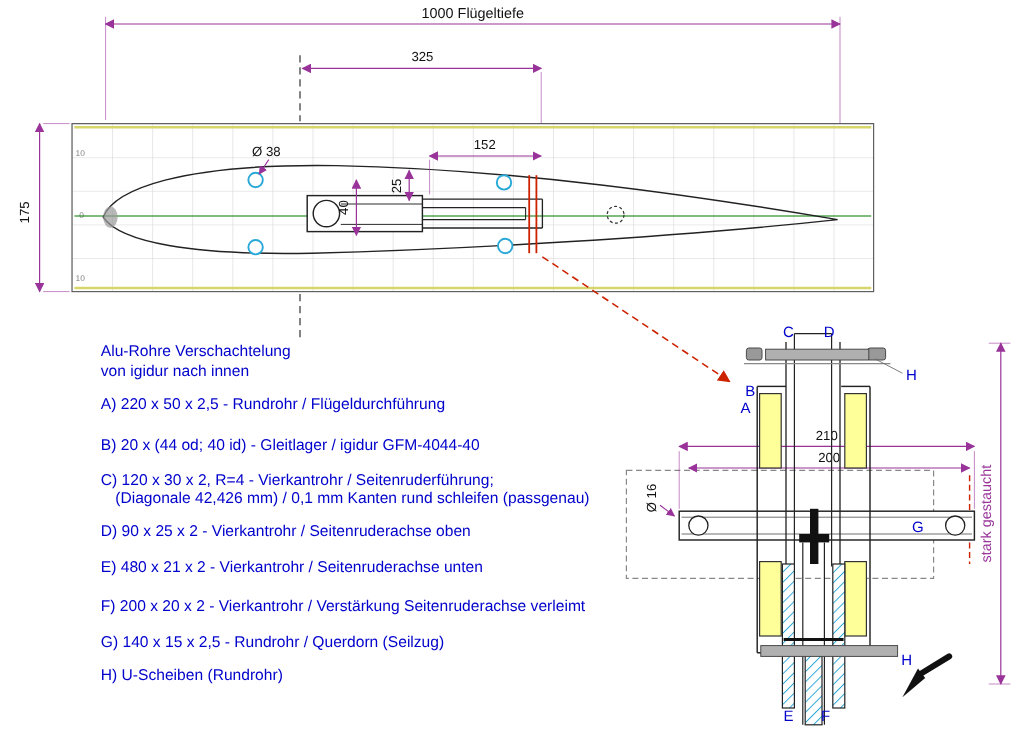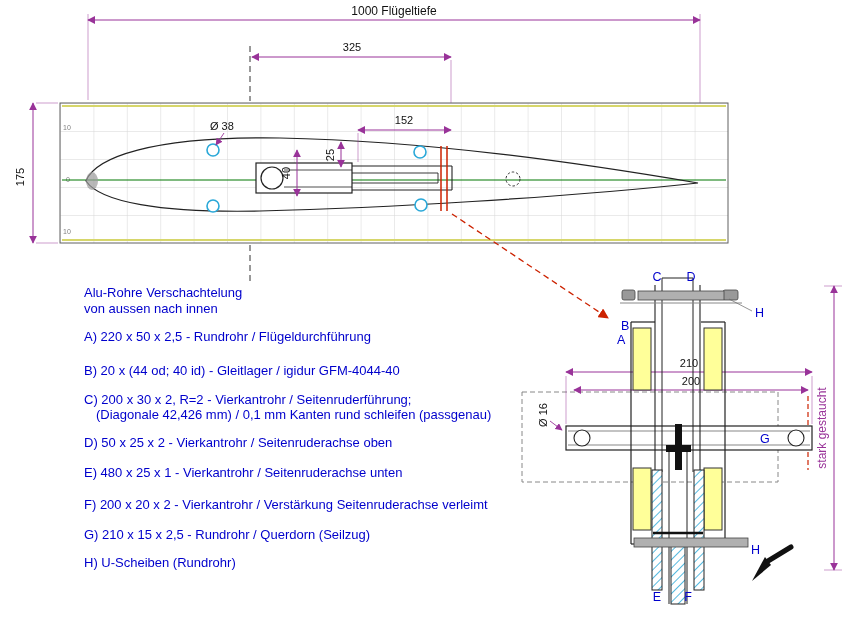--- a/index.html
+++ b/index.html
@@ -232,25 +232,25 @@
 
       <g>
         <path d="M752,581 L771,565 L765,557 Z" fill="#111"></path>
         <line x1="768" y1="561" x2="791" y2="547" stroke="#111" stroke-width="5" stroke-linecap="round"></line>
       </g>
     </g>
   </svg>
 
   <div>
     <div class="note-line" style="top:286px">Alu-Rohre Verschachtelung</div>
-    <div class="note-line" style="top:302px">von aussen nach innen</div>
+    <div class="note-line" style="top:302px">von igidur nach innen</div>
     <div class="note-line" style="top:330px">A) 220 x 50 x 2,5 - Rundrohr / Flügeldurchführung</div>
     <div class="note-line" style="top:364px">B) 20 x (44 od; 40 id) - Gleitlager / igidur GFM-4044-40</div>
-    <div class="note-line" style="top:393px">C) 200 x 30 x 2,  R=2 - Vierkantrohr / Seitenruderführung;</div>
+    <div class="note-line" style="top:393px">C) 120 x 30 x 2,  R=4 - Vierkantrohr / Seitenruderführung;</div>
     <div class="note-line note-indent" style="top:408px">(Diagonale 42,426 mm) / 0,1 mm Kanten rund schleifen (passgenau)</div>
-    <div class="note-line" style="top:436px">D) 50 x 25 x 2 - Vierkantrohr / Seitenruderachse oben</div>
-    <div class="note-line" style="top:466px">E) 480 x 25 x 1 - Vierkantrohr / Seitenruderachse unten</div>
+    <div class="note-line" style="top:436px">D) 90 x 25 x 2 - Vierkantrohr / Seitenruderachse oben</div>
+    <div class="note-line" style="top:466px">E) 480 x 21 x 2 - Vierkantrohr / Seitenruderachse unten</div>
     <div class="note-line" style="top:498px">F) 200 x 20 x 2 - Vierkantrohr / Verstärkung Seitenruderachse verleimt</div>
-    <div class="note-line" style="top:528px">G) 210 x 15 x 2,5 - Rundrohr / Querdorn (Seilzug)</div>
+    <div class="note-line" style="top:528px">G) 140 x 15 x 2,5 - Rundrohr / Querdorn (Seilzug)</div>
     <div class="note-line" style="top:556px">H) U-Scheiben (Rundrohr)</div>
   </div>
 
 </div>
 
 </body></html>

